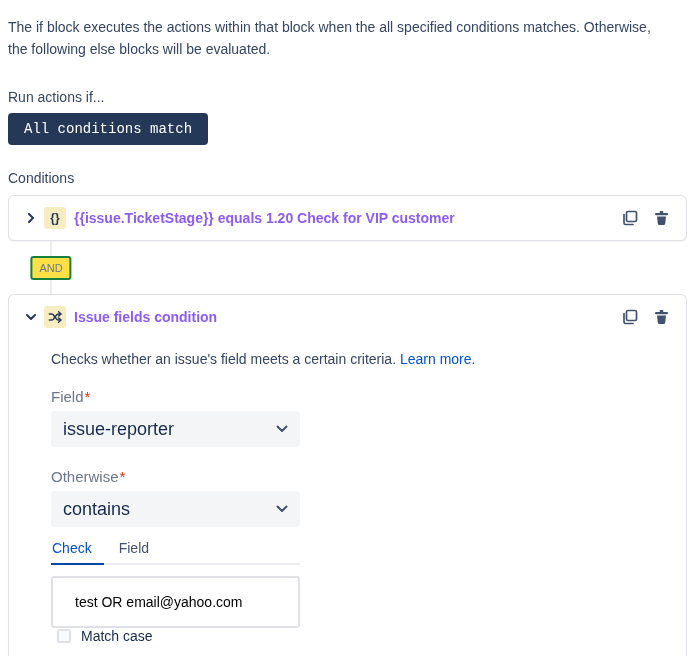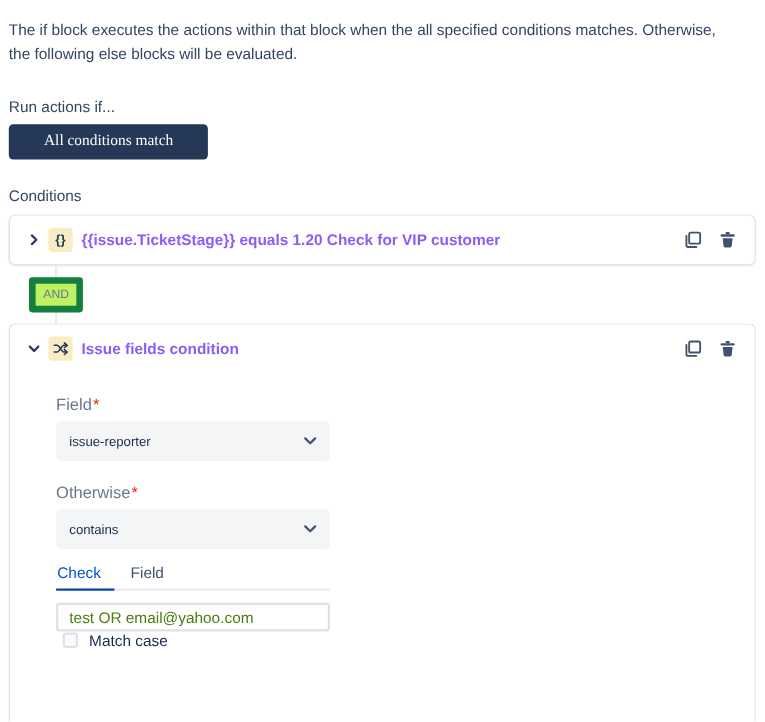--- a/index.html
+++ b/index.html
@@ -21,22 +21,22 @@
     margin-top: 6px;
   }
 
   
   .run-label { font-size: 14px; color: #344563; margin-top: 29px; }
   .toggle-row { display: flex; gap: 5px; margin-top: 8px; }
   .toggle-btn {
     border: none;
     border-radius: 4px;
     height: 32px;
-    padding: 0 32px;
-    font-family: Liberation Serif, serif;
+    padding: 0 16px;
+    font-family: Liberation Mono, monospace;
     font-size: 14px;
     cursor: pointer;
     display: inline-flex;
     align-items: center;
   }
   .toggle-btn.selected { background: #253858; color: #ffffff; }
   .toggle-btn.unselected { background: #f4f5f7; color: #5e6c84; }
 
   
   .conditions-label { font-size: 14px; color: #344563; margin-top: 25px; }
@@ -84,22 +84,22 @@
     white-space: nowrap;
   }
   .header-actions { margin-left: auto; display: flex; align-items: center; gap: 13px; }
   .icon-btn { background: none; border: none; cursor: pointer; width: 18px; height: 18px; display: inline-flex; align-items: center; justify-content: center; }
 
   
   .connector { position: relative; height: 53px; }
   .connector-line { position: absolute; left: 42px; top: 0; bottom: 0; width: 2px; background: #ebecf0; }
   .and-badge {
     position: absolute; left: 43px; top: 50%; transform: translate(-50%, -50%);
-    background: #bef264;
-    border: 6px solid #15803d;
+    background: #fde047;
+    border: 2px solid #15803d;
     border-radius: 3px;
     padding: 4px 7px;
     font-size: 11px;
     color: #6b778c;
   }
 
   
   .cond-body { margin: 12px 16px 0 42px; }
   .desc { font-size: 14px; color: #344563; }
   .desc a { color: #0052cc; text-decoration: none; cursor: pointer; }
@@ -108,21 +108,21 @@
   .req { color: #de350b; margin-left: 1px; }
 
   .select-box {
     margin-top: 6px;
     width: 249px; height: 36px;
     background: #f4f5f7;
     border: 2px solid #f4f5f7;
     border-radius: 4px;
     display: flex; align-items: center;
     padding: 0 10px;
-    font-size: 12px; color: #172b4d;
+    font-size: 18px; color: #172b4d;
     cursor: pointer;
   }
   .select-box .sel-chev { margin-left: auto; display: inline-flex; }
 
   .tabs {
     margin-top: 13px;
     width: 249px;
     display: flex;
     border-bottom: 2px solid #ebecf0;
   }
@@ -132,26 +132,26 @@
     margin-right: 14px;
     margin-bottom: -2px;
     background: none; border: none; cursor: pointer;
     font-family: "Liberation Sans", sans-serif;
   }
   .tab.active { color: #0052cc; border-bottom: 2px solid #0747a6; padding-right: 12px; }
   .tab.inactive { color: #42526e; border-bottom: 2px solid transparent; }
 
   .value-input {
     margin-top: 11px;
-    width: 249px; height: 26px;
+    width: 249px; height: 52px;
     border: 2px solid #dfe1e6;
     border-radius: 3px;
     background: #ffffff;
-    padding: 0 10px;
-    font-size: 14px; color: #4d7c0f;
+    padding: 0 22px;
+    font-size: 14px; color: #000000;
     font-family: "Liberation Sans", sans-serif;
     outline: none;
     display: block;
   }
 
   .checkbox-row { margin-left: 6px; display: flex; align-items: center; }
   .checkbox {
     width: 14px; height: 14px;
     border: 2px solid #dfe1e6;
     border-radius: 3px;
@@ -237,20 +237,21 @@
           <svg width="15" height="16" viewBox="0 0 15 16">
               <rect x="1" y="3" width="13" height="2.2" rx="1" fill="#42526e"></rect>
               <rect x="5.6" y="1" width="3.8" height="2" rx="0.8" fill="#42526e"></rect>
               <path d="M3 6.5 h9 l-0.8 7.2 a1.5 1.5 0 0 1 -1.5 1.3 h-4.4 a1.5 1.5 0 0 1 -1.5 -1.3 Z" fill="#42526e"></path>
             </svg>
         </button>
       </span>
     </div>
 
     <div class="cond-body">
+      <div class="desc"><span>Checks whether an issue's field meets a certain criteria.</span> <a>Learn more.</a></div>
 
       <div class="field-label"><span>Field</span><span class="req">*</span></div>
       <div class="select-box">
         <span>issue-reporter</span>
         <span class="sel-chev">
           <svg width="12" height="8" viewBox="0 0 12 8">
               <path d="M1.5 1.5 L6 6 L10.5 1.5" fill="none" stroke="#42526e" stroke-width="2" stroke-linecap="round" stroke-linejoin="round"></path>
             </svg>
         </span>
       </div>

